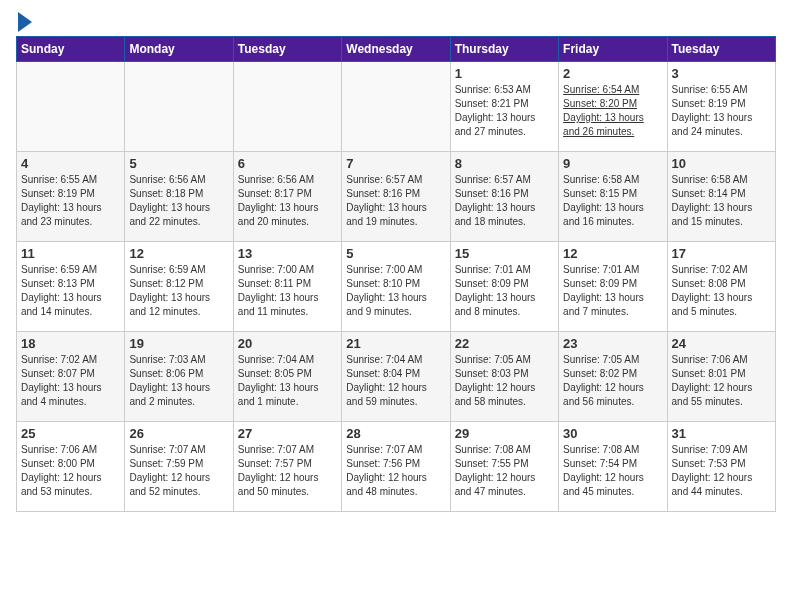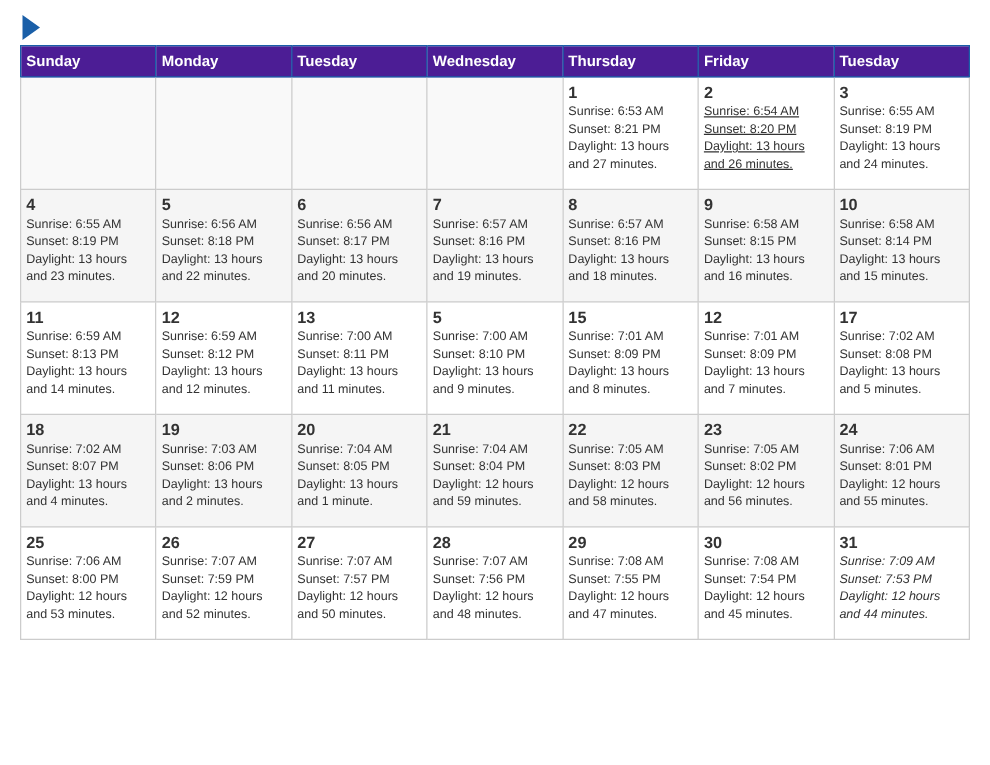--- a/index.html
+++ b/index.html
@@ -347,20 +347,20 @@
         </td>
         <td>
           <span class="day-number">30</span>
           <div class="day-info" style="white-space: pre-line;">Sunrise: 7:08 AM
 Sunset: 7:54 PM
 Daylight: 12 hours
 and 45 minutes.</div>
         </td>
         <td>
           <span class="day-number">31</span>
-          <div class="day-info" style="white-space: pre-line; font-style: italic;">Sunrise: 7:09 AM
+          <div class="day-info" style="white-space: pre-line;">Sunrise: 7:09 AM
 Sunset: 7:53 PM
 Daylight: 12 hours
 and 44 minutes.</div>
         </td>
       </tr>
     </tbody>
 </table>
 
 </body></html>

